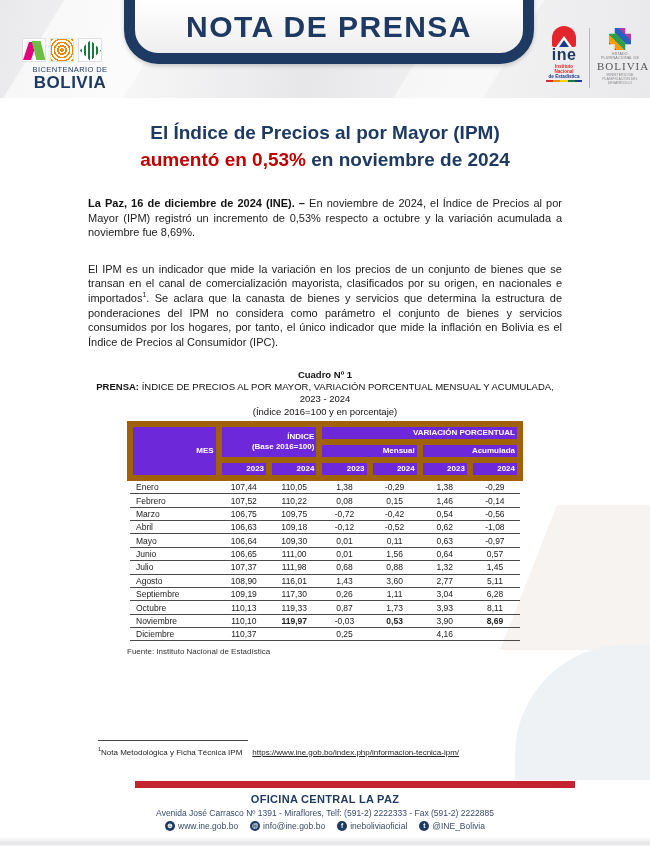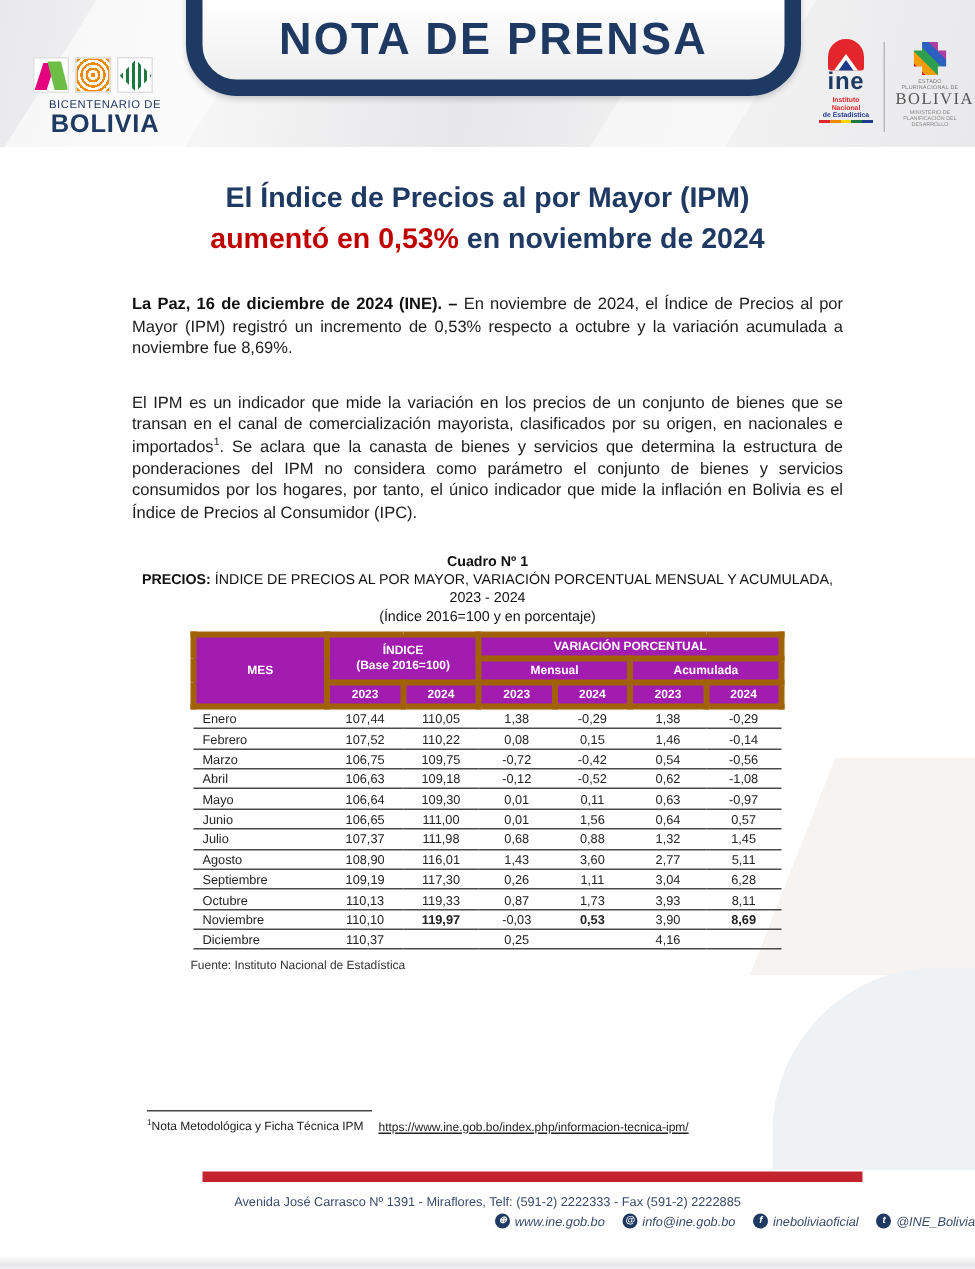--- a/index.html
+++ b/index.html
@@ -72,39 +72,39 @@
   .doc-title .red { color:#c00000; }
   .para { margin-top:22px; font-size:11px; line-height:1.33; color:#1c1c1c; text-align:justify; }
   .para b { color:#111; }
   .para sup { font-size:7px; vertical-align:super; line-height:0; }
   
   .table-sec { margin-top:19px; position:relative; z-index:2; }
   .tbl-cap { text-align:center; font-size:9.5px; color:#111; line-height:1.3; }
   .tbl-cap .cap1 { font-weight:bold; }
   table.ipm { border-collapse:collapse; width:396px; margin:3px auto 0; font-size:8.5px; color:#222; }
   table.ipm th {
-    background:#a21caf; color:#ffffff; font-weight:bold; font-size:8px;
-    border:4px solid #a16207; padding:1px 2px; line-height:1.25; text-align:center;
+    background:#6d28d9; color:#ffffff; font-weight:bold; font-size:8px;
+    border:6px solid #a16207; padding:1px 2px; line-height:1.25; text-align:right;
   }
   table.ipm th .sub { font-weight:bold; }
   table.ipm td { border-top:1px solid #4a4a4a; border-bottom:1px solid #4a4a4a; padding:1.2px 4px; text-align:center; }
   table.ipm td.mes { text-align:left; padding-left:6px; }
   table.ipm td.b { font-weight:bold; }
   .fuente { width:396px; margin:6px auto 0; font-size:8px; color:#333; text-align:left; }
   
   .footnote { position:absolute; left:98px; top:740px; z-index:2; font-size:8px; color:#222; }
   .fn-rule { width:150px; border-top:1px solid #444; margin-bottom:5px; }
   .footnote sup { font-size:5.5px; vertical-align:super; }
   .footnote a { color:#222; text-decoration:underline; margin-left:10px; }
   
   .red-bar { position:absolute; top:781px; left:135px; width:440px; height:7px; background:#c42330; z-index:2; }
   .footer { position:absolute; top:793px; left:0; width:650px; text-align:center; z-index:2; color:#2c3e66; }
   .f-office { font-size:11px; font-weight:bold; color:#1e3a63; letter-spacing:0.3px; }
   .f-address { font-size:8.5px; margin-top:3px; color:#3a4a6b; }
-  .f-links { margin-top:3px; font-size:8.5px; color:#3a4a6b; display:flex; justify-content:flex-end; gap:12px;font-style:italic; }
+  .f-links { margin-top:3px; font-size:8.5px; color:#3a4a6b; display:flex; justify-content:center; gap:12px; }
   .f-link { display:inline-flex; align-items:center; gap:3px; }
   .f-icon { display:inline-block; width:10px; height:10px; border-radius:50%; background:#1e3a63; color:#fff;
     font-size:6.5px; line-height:10px; text-align:center; font-weight:bold; }
   .bottom-band { position:absolute; bottom:0; left:0; width:650px; height:9px;
     background:linear-gradient(180deg,#ffffff 0%,#e5e5e8 70%,#f2f2f3 100%); z-index:1; }
 </style>
 </head>
 <body>
 
 <div class="page">
@@ -162,21 +162,21 @@
       <b>La Paz, 16 de diciembre de 2024 (INE). –</b><span> En noviembre de 2024, el Índice de Precios al por Mayor (IPM) registró un incremento de 0,53% respecto a octubre y la variación acumulada a noviembre fue 8,69%.</span>
     </p>
 
     <p class="para">
       <span>El IPM es un indicador que mide la variación en los precios de un conjunto de bienes que se transan en el canal de comercialización mayorista, clasificados por su origen, en nacionales e importados</span><sup>1</sup><span>. Se aclara que la canasta de bienes y servicios que determina la estructura de ponderaciones del IPM no considera como parámetro el conjunto de bienes y servicios consumidos por los hogares, por tanto, el único indicador que mide la inflación en Bolivia es el Índice de Precios al Consumidor (IPC).</span>
     </p>
 
     <div class="table-sec">
       <div class="tbl-cap">
         <div class="cap1">Cuadro Nº 1</div>
-        <div><b>PRECIOS:</b><span> ÍNDICE DE PRECIOS AL POR MAYOR, VARIACIÓN PORCENTUAL MENSUAL Y ACUMULADA, 2023 - 2024</span></div>
+        <div><b>PRENSA:</b><span> ÍNDICE DE PRECIOS AL POR MAYOR, VARIACIÓN PORCENTUAL MENSUAL Y ACUMULADA, 2023 - 2024</span></div>
         <div>(Índice 2016=100 y en porcentaje)</div>
       </div>
 
       <table class="ipm">
         <colgroup>
           <col style="width:90px">
             <col style="width:51px">
             <col style="width:51px">
           <col style="width:51px">
             <col style="width:51px">
@@ -321,20 +321,21 @@
     </div>
   </div>
 
   <div class="footnote">
     <div class="fn-rule"></div>
     <sup>1</sup><span>Nota Metodológica y Ficha Técnica IPM</span><a href="#">https://www.ine.gob.bo/index.php/informacion-tecnica-ipm/</a>
   </div>
 
   <div class="red-bar"></div>
   <div class="footer">
+    <div class="f-office">OFICINA CENTRAL LA PAZ</div>
     <div class="f-address">Avenida José Carrasco Nº 1391 - Miraflores, Telf: (591-2) 2222333 - Fax (591-2) 2222885</div>
     <div class="f-links">
         <span class="f-link">
           <span class="f-icon">⊕</span>
           <span>www.ine.gob.bo</span>
         </span>
         <span class="f-link">
           <span class="f-icon">@</span>
           <span>info@ine.gob.bo</span>
         </span>

